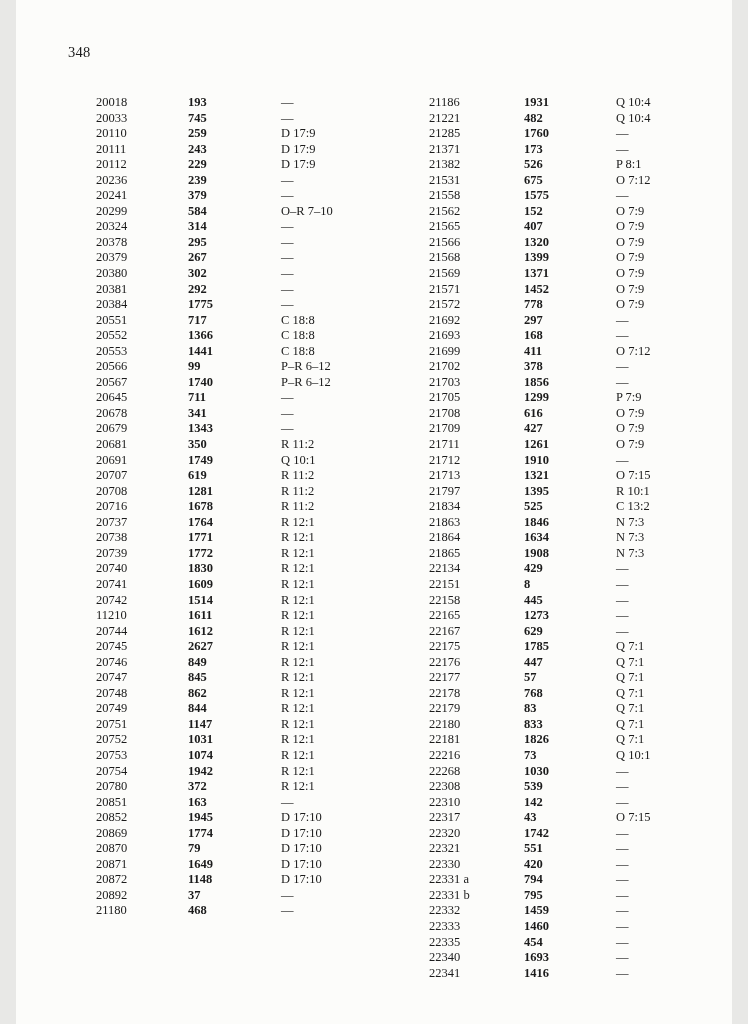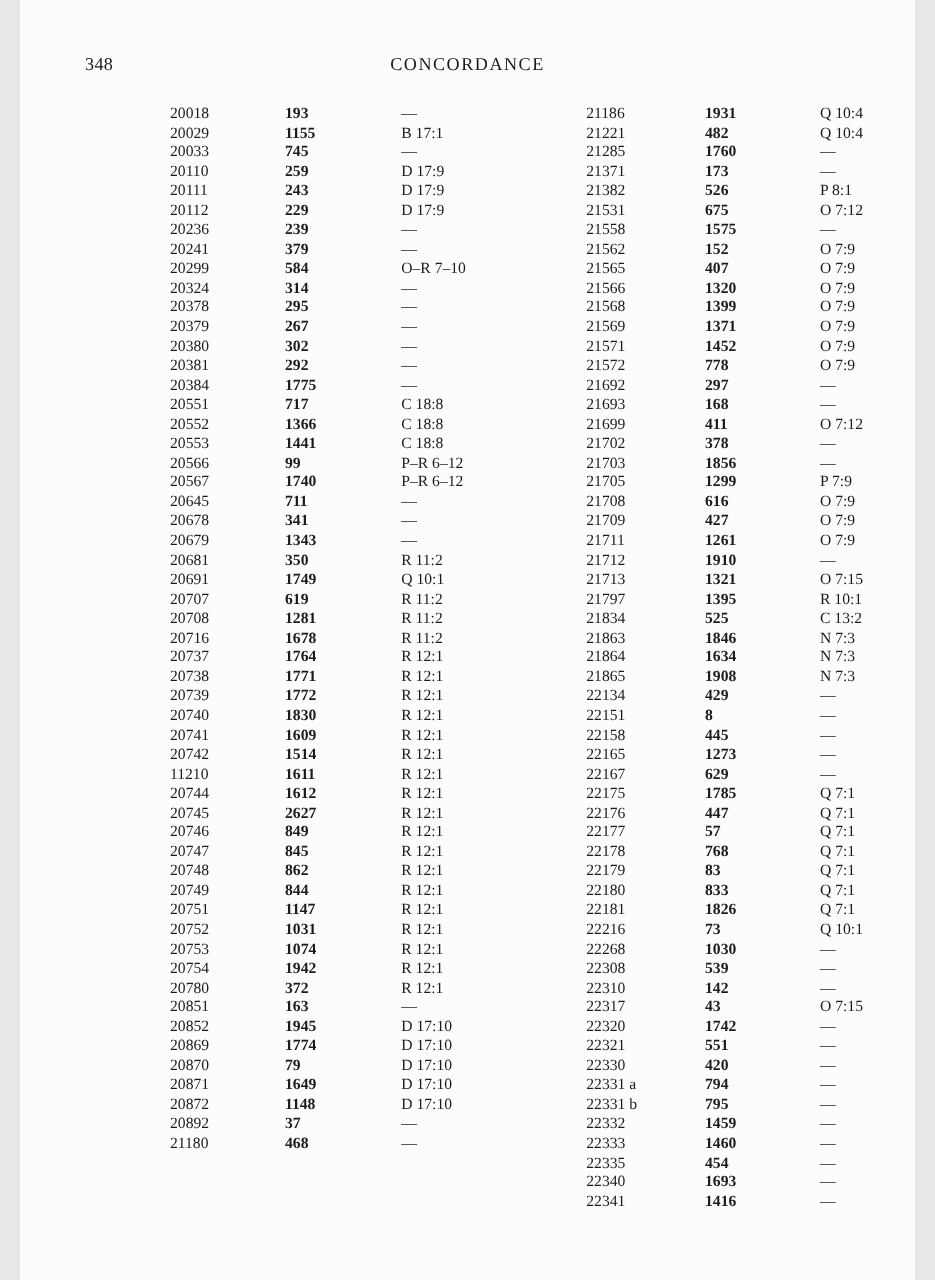--- a/index.html
+++ b/index.html
@@ -35,23 +35,22 @@
     position: absolute;
     left: 0;
     top: 0;
     width: 100%;
     text-align: center;
     font-size: 14.5px;
     letter-spacing: 1.2px;
   }
   .col-block {
     position: absolute;
-    top: 83px;
+    top: 95px;
     width: 300px;
-    margin-left: 40px;
   }
   .col-block.left  { left: 80px;  }
   .col-block.right { left: 413px; }
   .row {
     display: grid;
     height: 15.55px;
     line-height: 15.55px;
     font-size: 12.5px;
     white-space: nowrap;
   }
@@ -59,32 +58,26 @@
   .right .row { grid-template-columns: 95px 92px 1fr; }
   .cell.num { font-weight: 700; }
   .cell { overflow: visible; }
 </style>
 </head>
 <body>
 
 <div class="page">
   <div class="header">
     <span class="page-number">348</span>
-    <span class="page-title">CONCORDANCE</span>
   </div>
   <div class="col-block left" id="col-left">
       <div class="row">
         <span class="cell id">20018</span>
         <span class="cell num">193</span>
         <span class="cell ref">—</span>
-      </div>
-      <div class="row">
-        <span class="cell id">20029</span>
-        <span class="cell num">1155</span>
-        <span class="cell ref">B 17:1</span>
       </div>
       <div class="row">
         <span class="cell id">20033</span>
         <span class="cell num">745</span>
         <span class="cell ref">—</span>
       </div>
       <div class="row">
         <span class="cell id">20110</span>
         <span class="cell num">259</span>
         <span class="cell ref">D 17:9</span>

